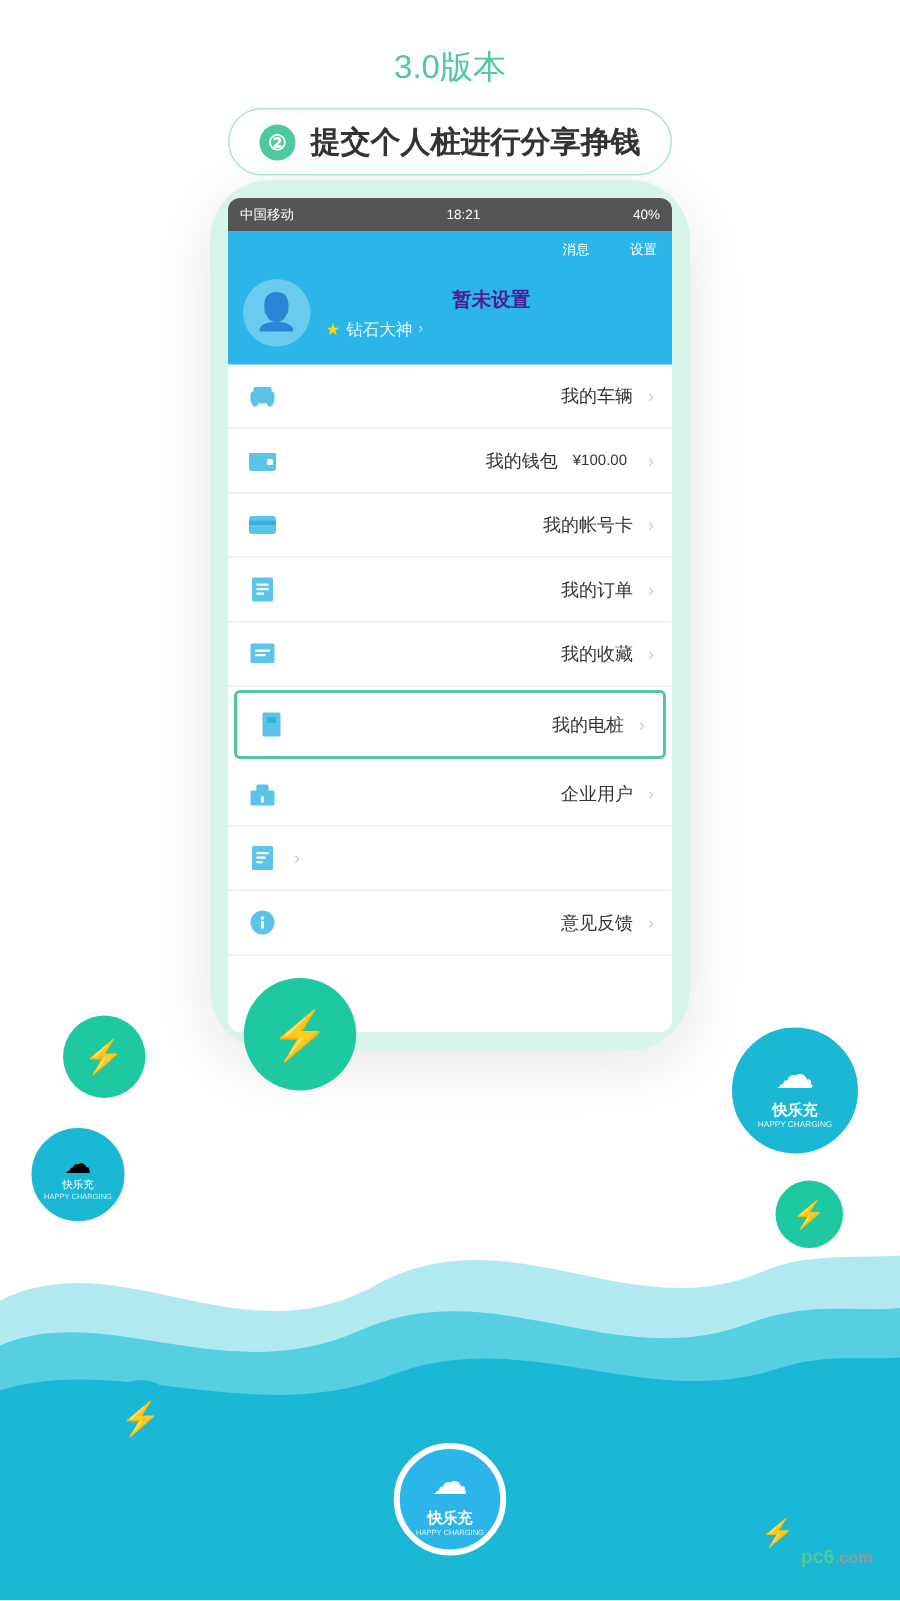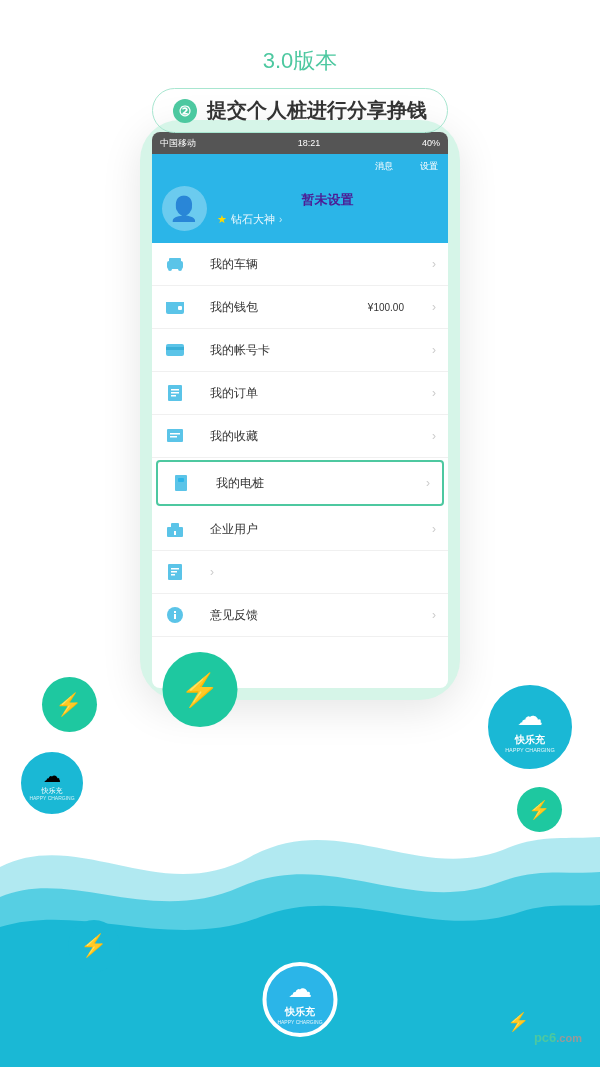--- a/index.html
+++ b/index.html
@@ -8,21 +8,21 @@
       height: 1067px;
       background: #ffffff;
       font-family: 'PingFang SC', 'Microsoft YaHei', sans-serif;
       overflow: hidden;
       position: relative;
     }
 
     
     .top-section {
       text-align: center;
-      padding-top: 46px;
+      padding-top: 30px;
       position: relative;
       z-index: 10;
     }
 
     .version-text {
       font-size: 22px;
       color: #4dc8a0;
       font-weight: 500;
       margin-bottom: 12px;
     }
@@ -171,22 +171,23 @@
     .menu-list {
       background: white;
       flex: 1;
     }
 
     .menu-item {
       display: flex;
       align-items: center;
       padding: 10px 12px;
       border-bottom: 1px solid #f0f0f0;
-      gap: 24px;
+      gap: 10px;
       position: relative;
+      text-align: right;
     }
 
     .menu-item.highlighted {
       border: 2px solid #4dc8a0;
       margin: 2px 4px;
       border-radius: 4px;
     }
 
     .menu-icon {
       width: 22px;

